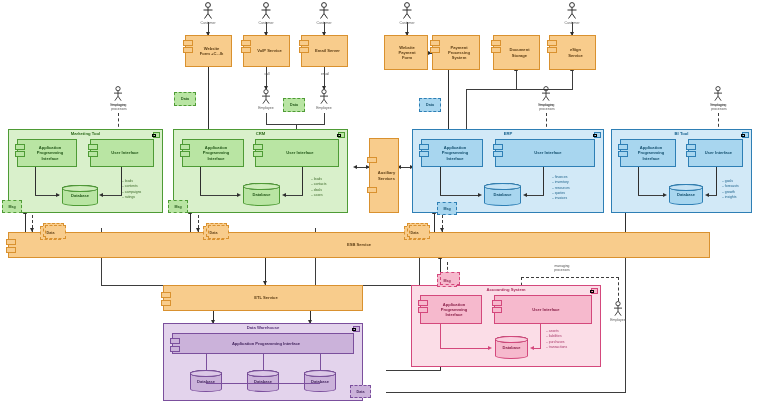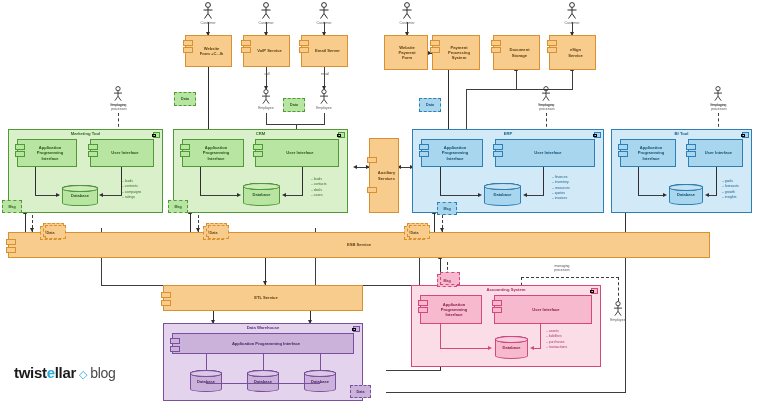--- a/index.html
+++ b/index.html
@@ -605,15 +605,14 @@
         <line x1="6" y1="5.6" x2="6" y2="11.5" stroke="#2e2e2e" stroke-width="1"></line>
         <line x1="1.5" y1="8" x2="10.5" y2="8" stroke="#2e2e2e" stroke-width="1"></line>
         <line x1="6" y1="11.5" x2="2.5" y2="16.5" stroke="#2e2e2e" stroke-width="1"></line>
         <line x1="6" y1="11.5" x2="9.5" y2="16.5" stroke="#2e2e2e" stroke-width="1"></line>
       </svg>
     <div class="alabel">Employee</div>
   </div>
   <div class="edgelabel" style="left:540px;top:264px;width:44px;white-space:pre-line;">managing
 processes</div>
 
-  <div id="logo"><span>twist</span><span class="e">e</span><span>llar</span><span class="dia">◇</span><span class="blog">blog</span></div>
 
 </div>
 
 </body></html>

